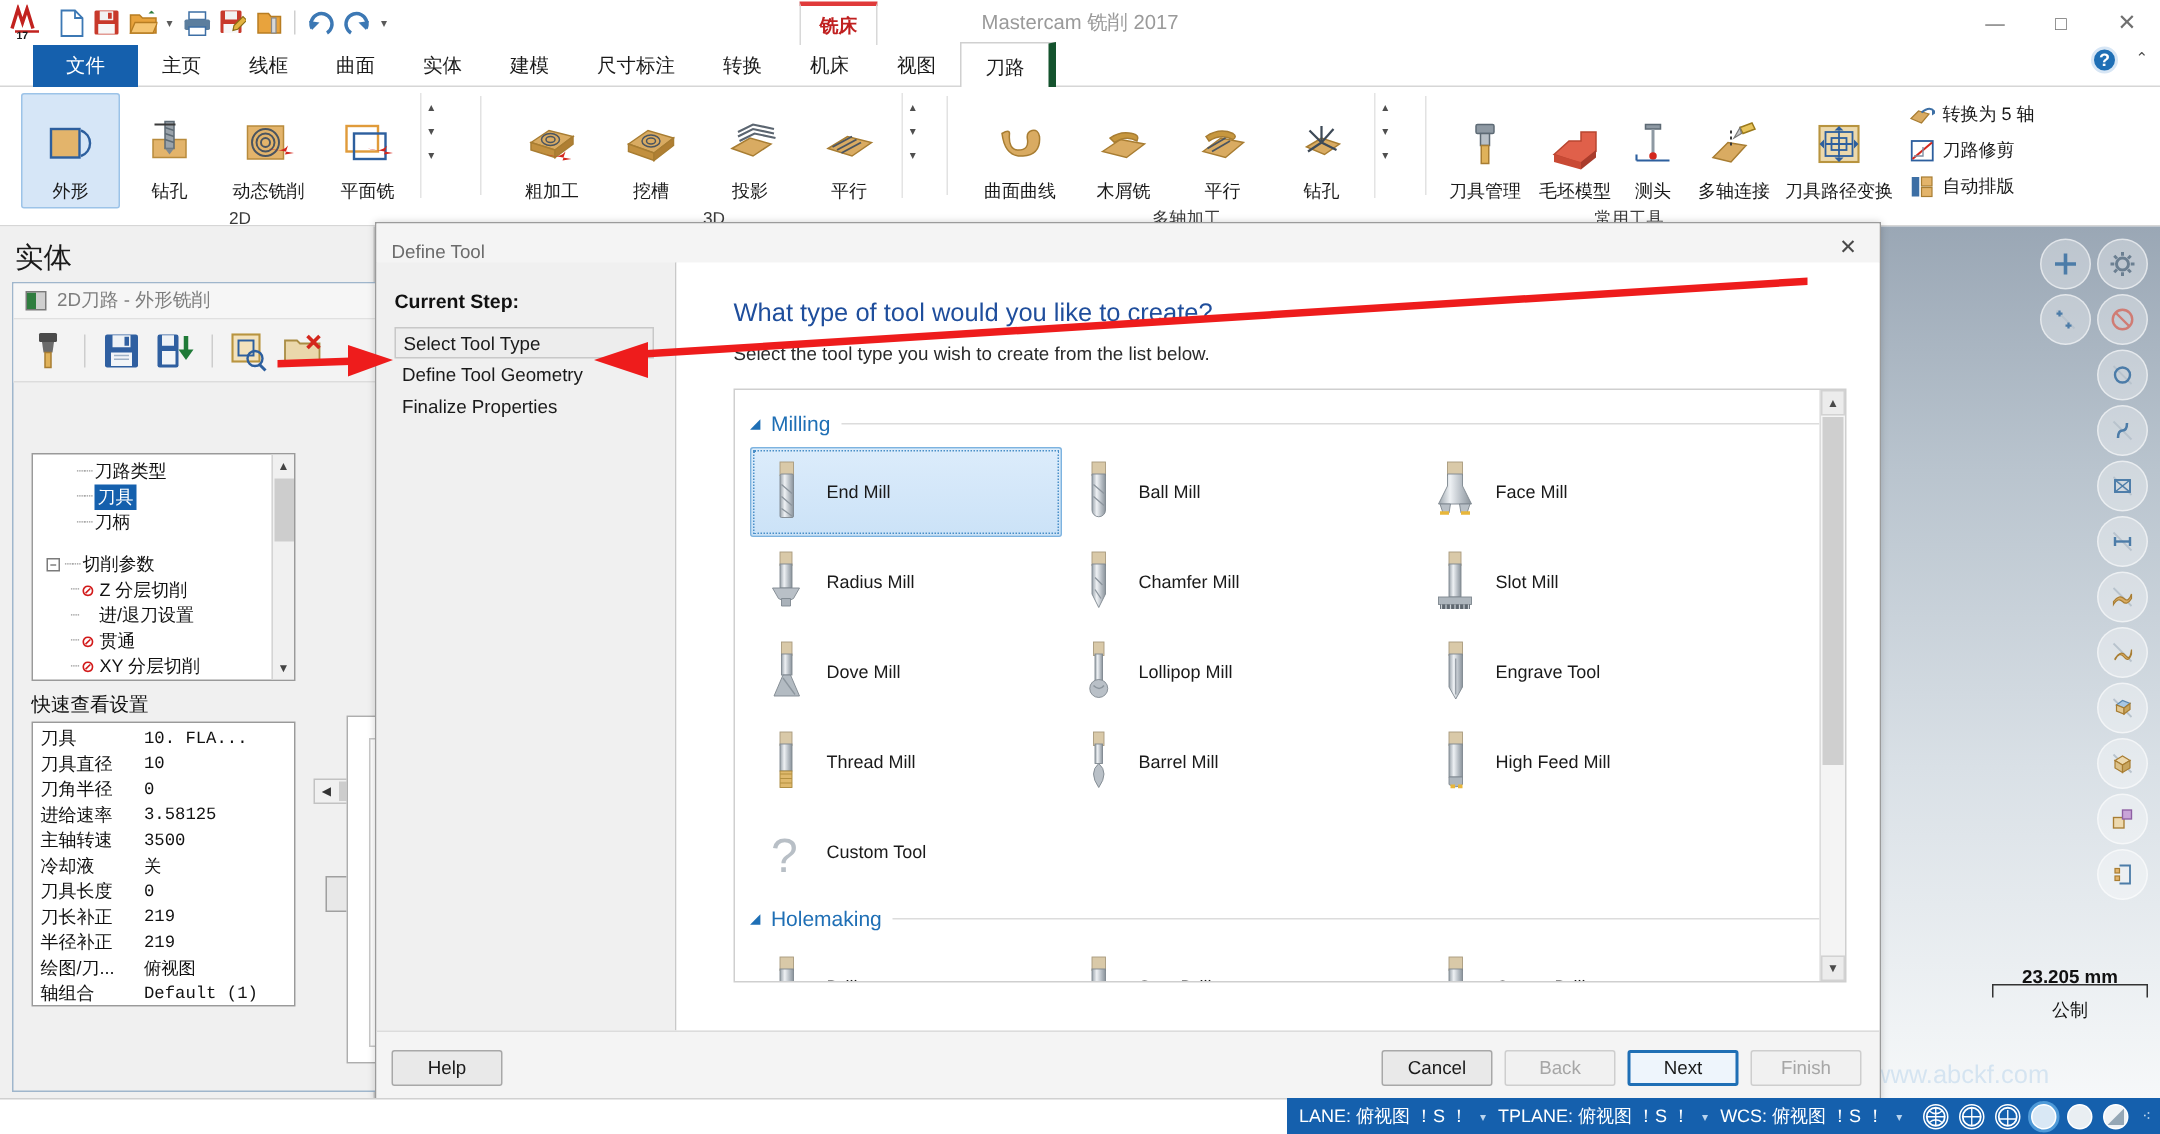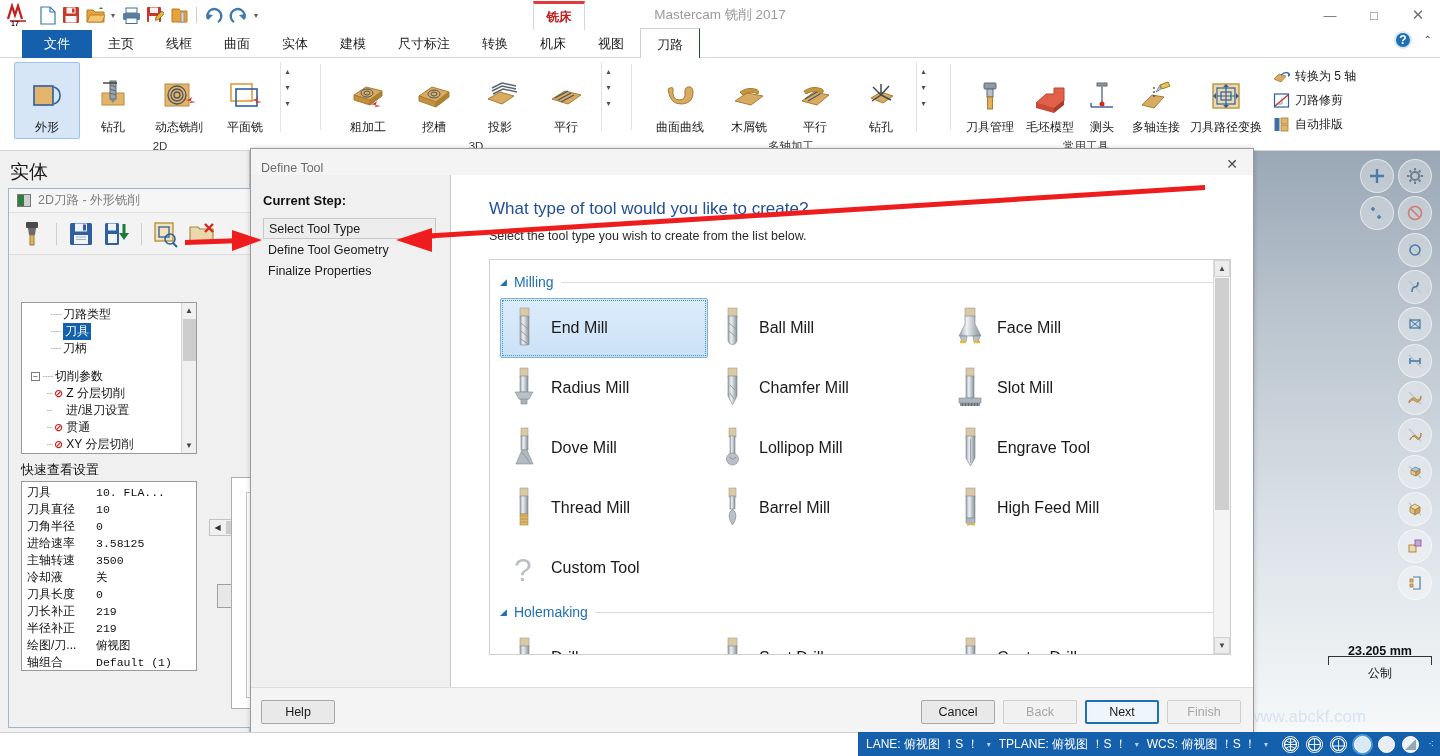--- a/index.html
+++ b/index.html
@@ -55,21 +55,21 @@
     background: #ffffff; border-bottom: 1px solid #d6d6d6;
     display: flex; align-items: stretch;
   }
   .rtab {
     padding: 0 16px; display: flex; align-items: center; justify-content: center;
     font-size: 13px; color: #1a1a1a; height: 28px; white-space: nowrap;
   }
   .rtab.file { background: #1560ad; color: #fff; padding: 0 22px; margin-left: 22px; }
   .rtab.active {
     background: #ffffff; color: #1a1a1a;
-    border-left: 1px solid #d0d0d0; border-right: 1px solid #14532d; border-top: 1px solid #d0d0d0;
+    border-left: 1px solid #d0d0d0; border-right: 5px solid #14532d; border-top: 1px solid #d0d0d0;
     position: relative; top: -2px; height: 30px; padding-top: 2px;
   }
   .help-bubble {
     position: absolute; right: 28px; top: 31px; width: 18px; height: 18px; border-radius: 50%;
     background: #1f6fb5; color: #fff; font-size: 12px; font-weight: bold;
     display: flex; align-items: center; justify-content: center;
     border: 2px solid #d7e6f5;
   }
   .collapse-caret { position: absolute; right: 8px; top: 34px; font-size: 10px; color: #4a4a4a; }
 
@@ -244,21 +244,21 @@
 
   .toolgrid { display: grid; grid-template-columns: 208px 238px 238px; row-gap: 0px; }
   .toolcell {
     height: 60px; display: flex; align-items: center; gap: 12px; padding-left: 8px;
     border: 1px solid transparent;
   }
   .toolcell.sel {
     background: linear-gradient(180deg,#dcecfb 0%,#cbe2f7 100%);
     border: 1px solid #7db3e0; outline: 1px dotted #4a8fc8; outline-offset: -3px; border-radius: 2px;
   }
-  .toolcell .tname { font-size: 16px; color: #1a1a1a; white-space: nowrap; }
+  .toolcell .tname { font-size: 12px; color: #1a1a1a; white-space: nowrap; }
   .toolicon { width: 30px; height: 50px; position: relative; flex: 0 0 30px;
               display: flex; align-items: center; justify-content: center; }
 
   .pane-scroll { position: absolute; right: 0; top: 0; width: 17px; height: 100%;
                  background: #f4f4f4; border-left: 1px solid #dcdcdc; }
   .pane-scroll .ar { height: 17px; display: flex; align-items: center; justify-content: center;
                      font-size: 8px; color: #4a4a4a; background: #ececec; border: 1px solid #d2d2d2; }
   .pane-scroll .ar.bot { position: absolute; bottom: 0; left: 0; right: 0; }
   .pane-scroll .th { position: absolute; top: 18px; left: 1px; width: 14px; height: 232px; background: #cfcfcf; }
 

